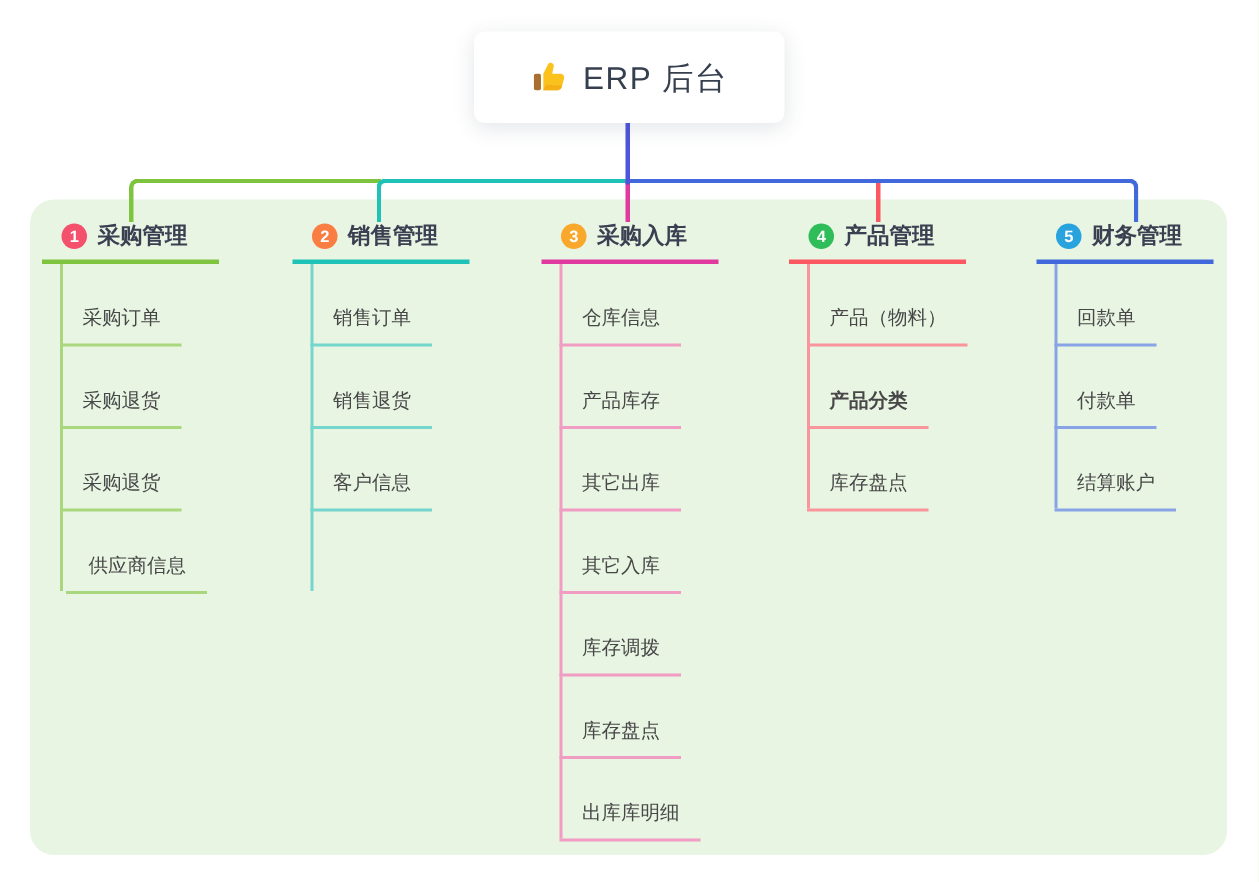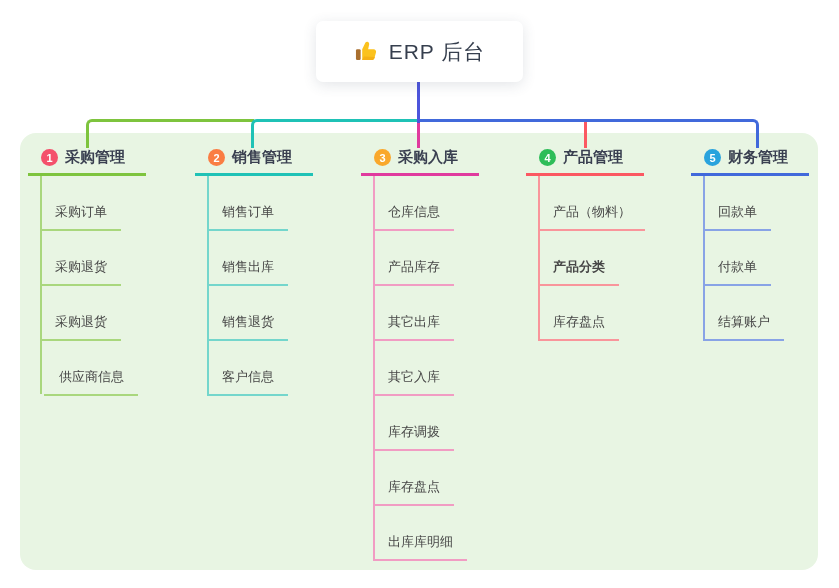--- a/index.html
+++ b/index.html
@@ -125,23 +125,20 @@
         <div class="branch-header" style="border-bottom-color: rgb(31, 194, 182);">
           <span class="badge" style="background: rgb(250, 125, 67);">2</span>
           <span class="branch-label">销售管理</span>
         </div>
         <div class="branch-children">
           <div class="vline" style="background: rgb(116, 214, 204); height: 218px;"></div>
           <div class="child-cell">
             <div class="child-node" style="border-bottom-color: rgb(116, 214, 204);">销售订单</div>
           </div>
           <div class="child-cell">
-            <div class="child-node" style="border-bottom-color: rgb(116, 214, 204);">销售出库</div>
-          </div>
-          <div class="child-cell">
             <div class="child-node" style="border-bottom-color: rgb(116, 214, 204);">销售退货</div>
           </div>
           <div class="child-cell">
             <div class="child-node" style="border-bottom-color: rgb(116, 214, 204);">客户信息</div>
           </div>
         </div>
       </div>
       <div class="branch" style="left: 361px;">
         <div class="branch-header" style="border-bottom-color: rgb(224, 58, 158);">
           <span class="badge" style="background: rgb(249, 168, 44);">3</span>

